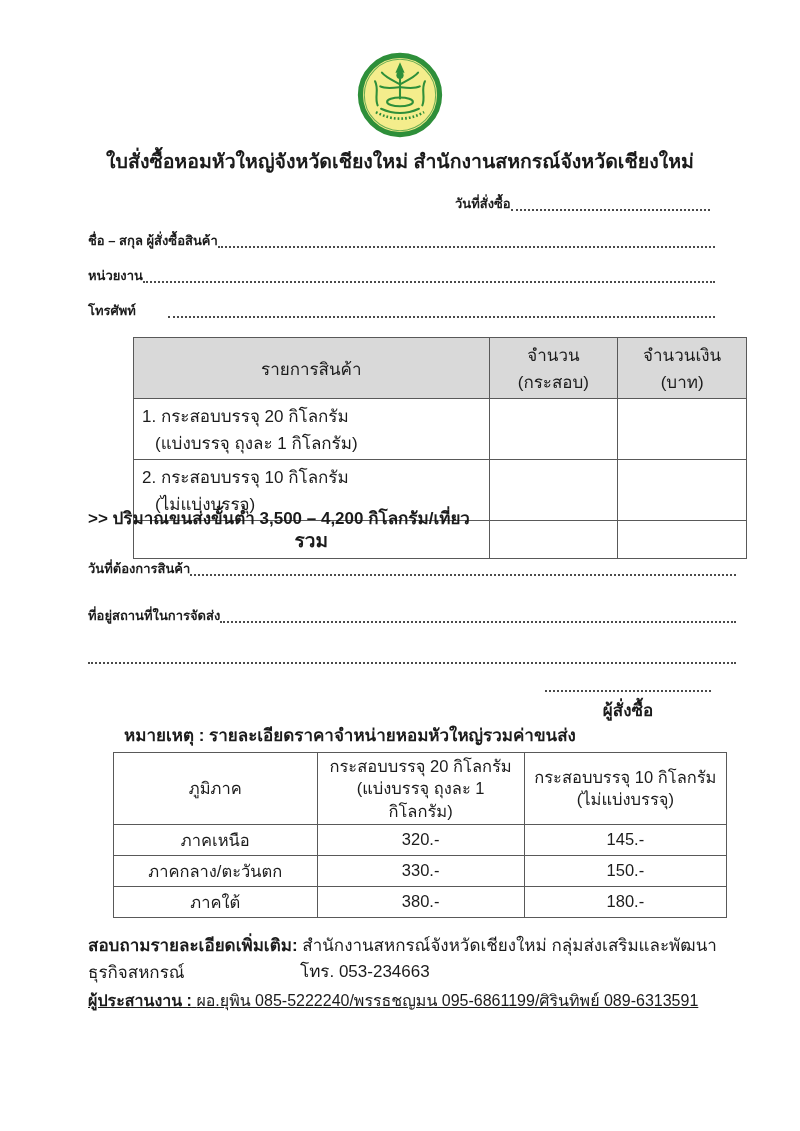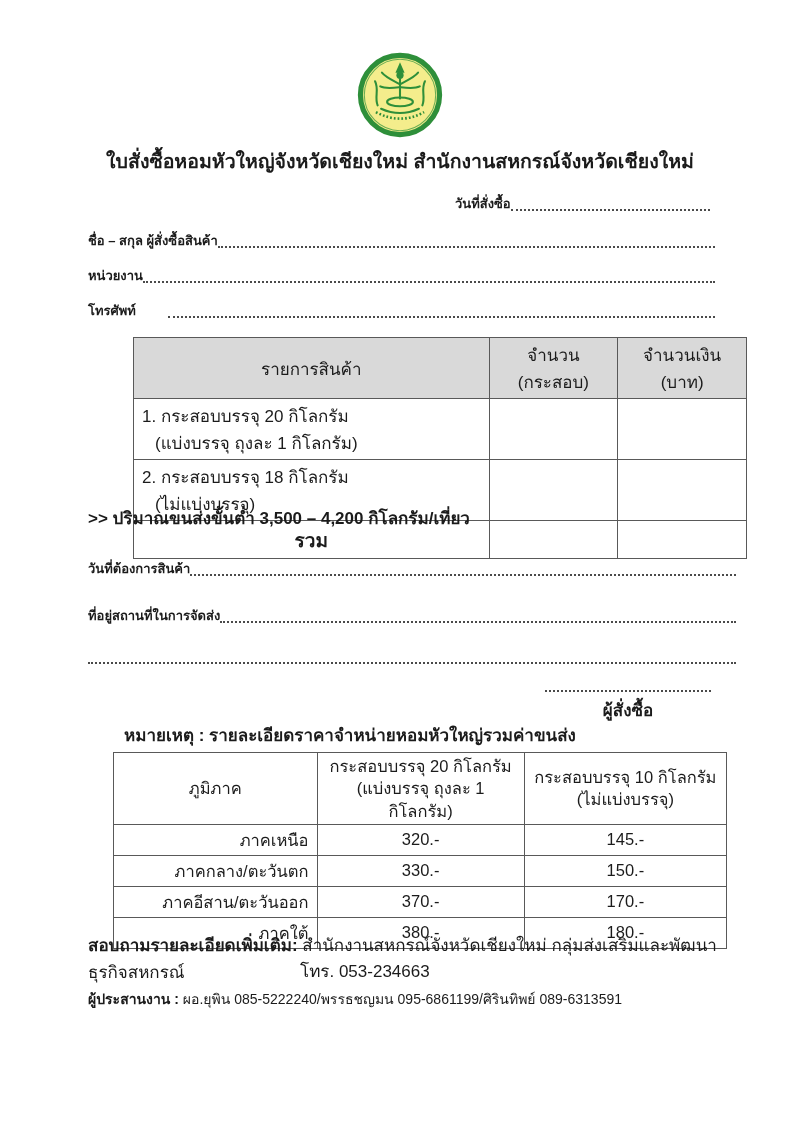--- a/index.html
+++ b/index.html
@@ -36,26 +36,26 @@
   .order-table .total-label{text-align:center;font-weight:bold;font-size:19px;}
   .minnote{left:88px;top:504px;font-size:17px;font-weight:bold;}
   
   .sig-dots{left:545px;top:676px;width:166px;}
   .sig-label{left:545px;top:696px;width:166px;text-align:center;font-size:17px;font-weight:bold;}
   .pricenote{left:88px;top:721px;font-size:17px;font-weight:bold;margin-left:36px;}
   .price-table{left:113px;top:752px;width:614px;font-size:16.5px;}
   .price-table th,.price-table td{border:1.5px solid #595959;padding:2px 8px;vertical-align:middle;}
   .price-table th{font-weight:normal;text-align:center;height:54px;line-height:1.35;}
   .price-table td{height:23px;}
-  .price-table td.region{text-align:right;}
+  .price-table td.region{text-align:center;}
   .price-table td.price{text-align:center;}
   
   .contact1{left:88px;top:931px;width:650px;font-size:17px;}
   .contact2{left:300px;top:957px;font-size:17px;}
-  .contact3{left:88px;top:988px;width:660px;font-size:14px;}
+  .contact3{left:88px;top:988px;width:660px;font-size:16px;text-decoration:underline;}
   .contact4{left:177px;top:1014px;font-size:17px;}
 </style>
 </head>
 <body>
 
 <div class="page">
 
   <div class="abs seal">
     <svg viewBox="0 0 100 100" width="86" height="90" aria-hidden="true">
       <circle cx="50" cy="50" r="46" fill="#f4ed8c" stroke="#2e8f3a" stroke-width="6"></circle>
@@ -114,21 +114,21 @@
     <tr>
       <td class="item">
         <div>1. กระสอบบรรจุ 20 กิโลกรัม</div>
         <div class="line2">(แบ่งบรรจุ ถุงละ 1 กิโลกรัม)</div>
       </td>
       <td></td>
       <td></td>
     </tr>
     <tr>
       <td class="item">
-        <div>2. กระสอบบรรจุ 18 กิโลกรัม</div>
+        <div>2. กระสอบบรรจุ 10 กิโลกรัม</div>
         <div class="line2">(ไม่แบ่งบรรจุ)</div>
       </td>
       <td></td>
       <td></td>
     </tr>
     <tr class="total-row">
       <td class="total-label">รวม</td>
       <td></td>
       <td></td>
     </tr>
@@ -177,25 +177,20 @@
       <td class="region">ภาคเหนือ</td>
       <td class="price">320.-</td>
       <td class="price">145.-</td>
     </tr>
     <tr>
       <td class="region">ภาคกลาง/ตะวันตก</td>
       <td class="price">330.-</td>
       <td class="price">150.-</td>
     </tr>
     <tr>
-      <td class="region">ภาคอีสาน/ตะวันออก</td>
-      <td class="price">370.-</td>
-      <td class="price">170.-</td>
-    </tr>
-    <tr>
       <td class="region">ภาคใต้</td>
       <td class="price">380.-</td>
       <td class="price">180.-</td>
     </tr>
   </tbody>
     </table>
 
   <div class="abs contact1">
     <span class="bold">สอบถามรายละเอียดเพิ่มเติม:</span>
     <span>สำนักงานสหกรณ์จังหวัดเชียงใหม่ กลุ่มส่งเสริมและพัฒนาธุรกิจสหกรณ์</span>

